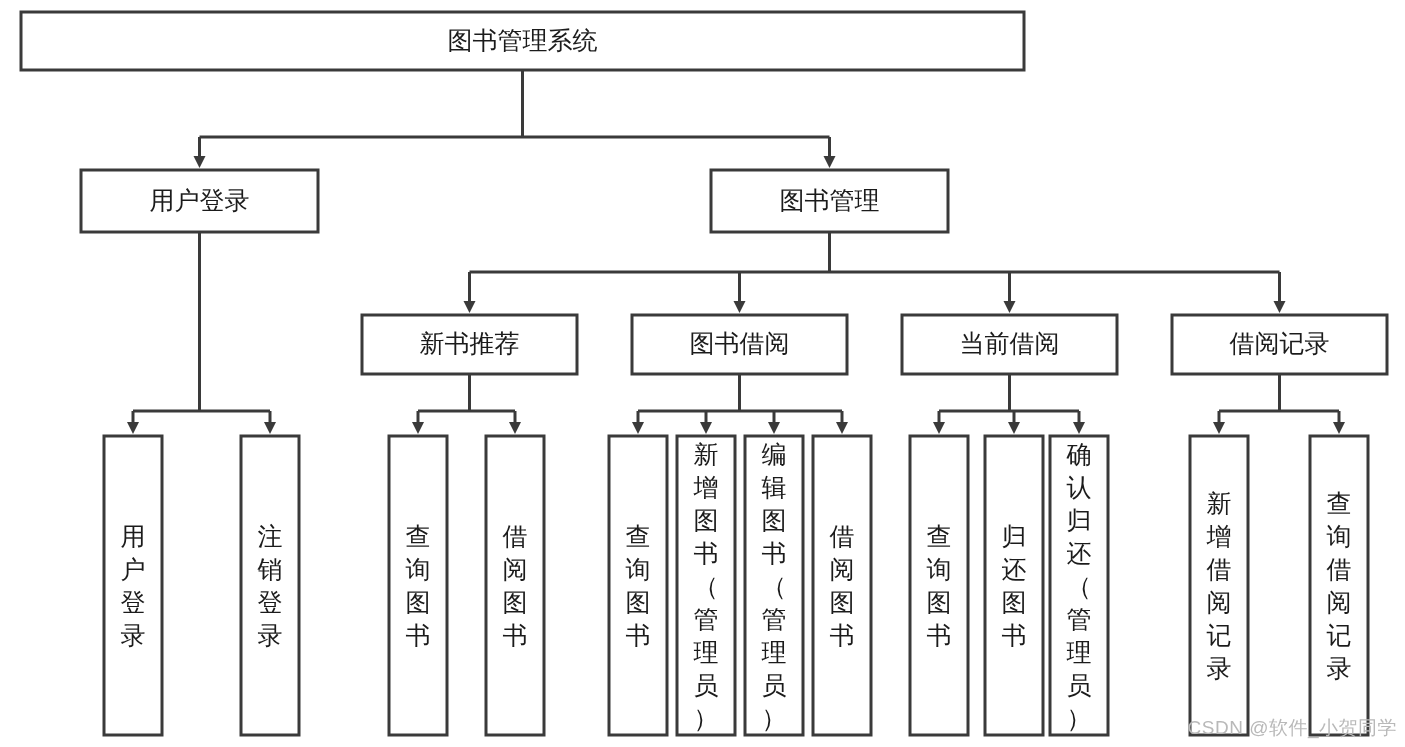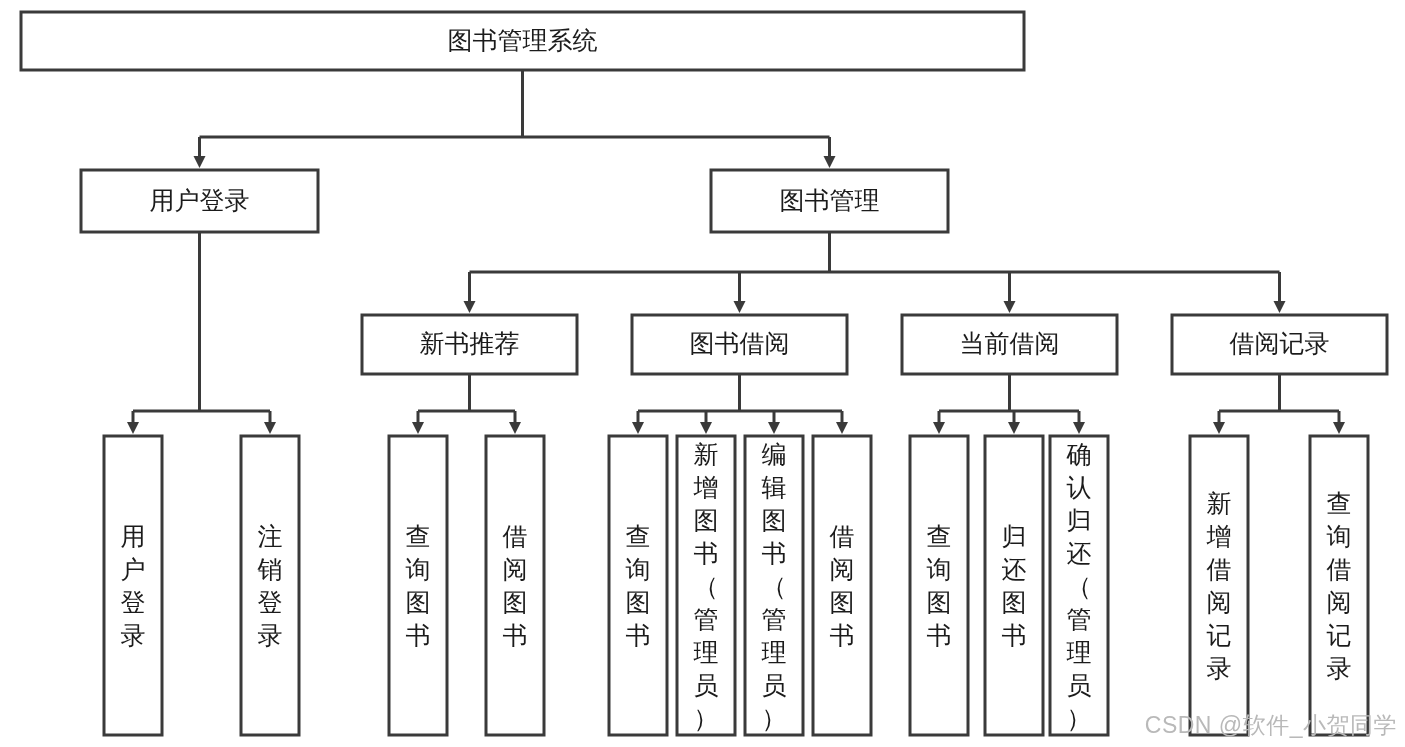--- a/index.html
+++ b/index.html
@@ -52,21 +52,21 @@
     font-family: "Liberation Sans", "DejaVu Sans", sans-serif;
     font-size: 25px;
     fill: #1b1b1b;
     text-anchor: middle;
   }
   .watermark {
     position: absolute;
     right: 8px;
     bottom: 6px;
     font-family: "Liberation Sans", "DejaVu Sans", sans-serif;
-    font-size: 23px;
+    font-size: 19px;
     color: #b9b9b9;
     white-space: nowrap;
     letter-spacing: 0.5px;
   }
 </style>
 </head>
 <body>
 
 <div id="diagram-root">
 

